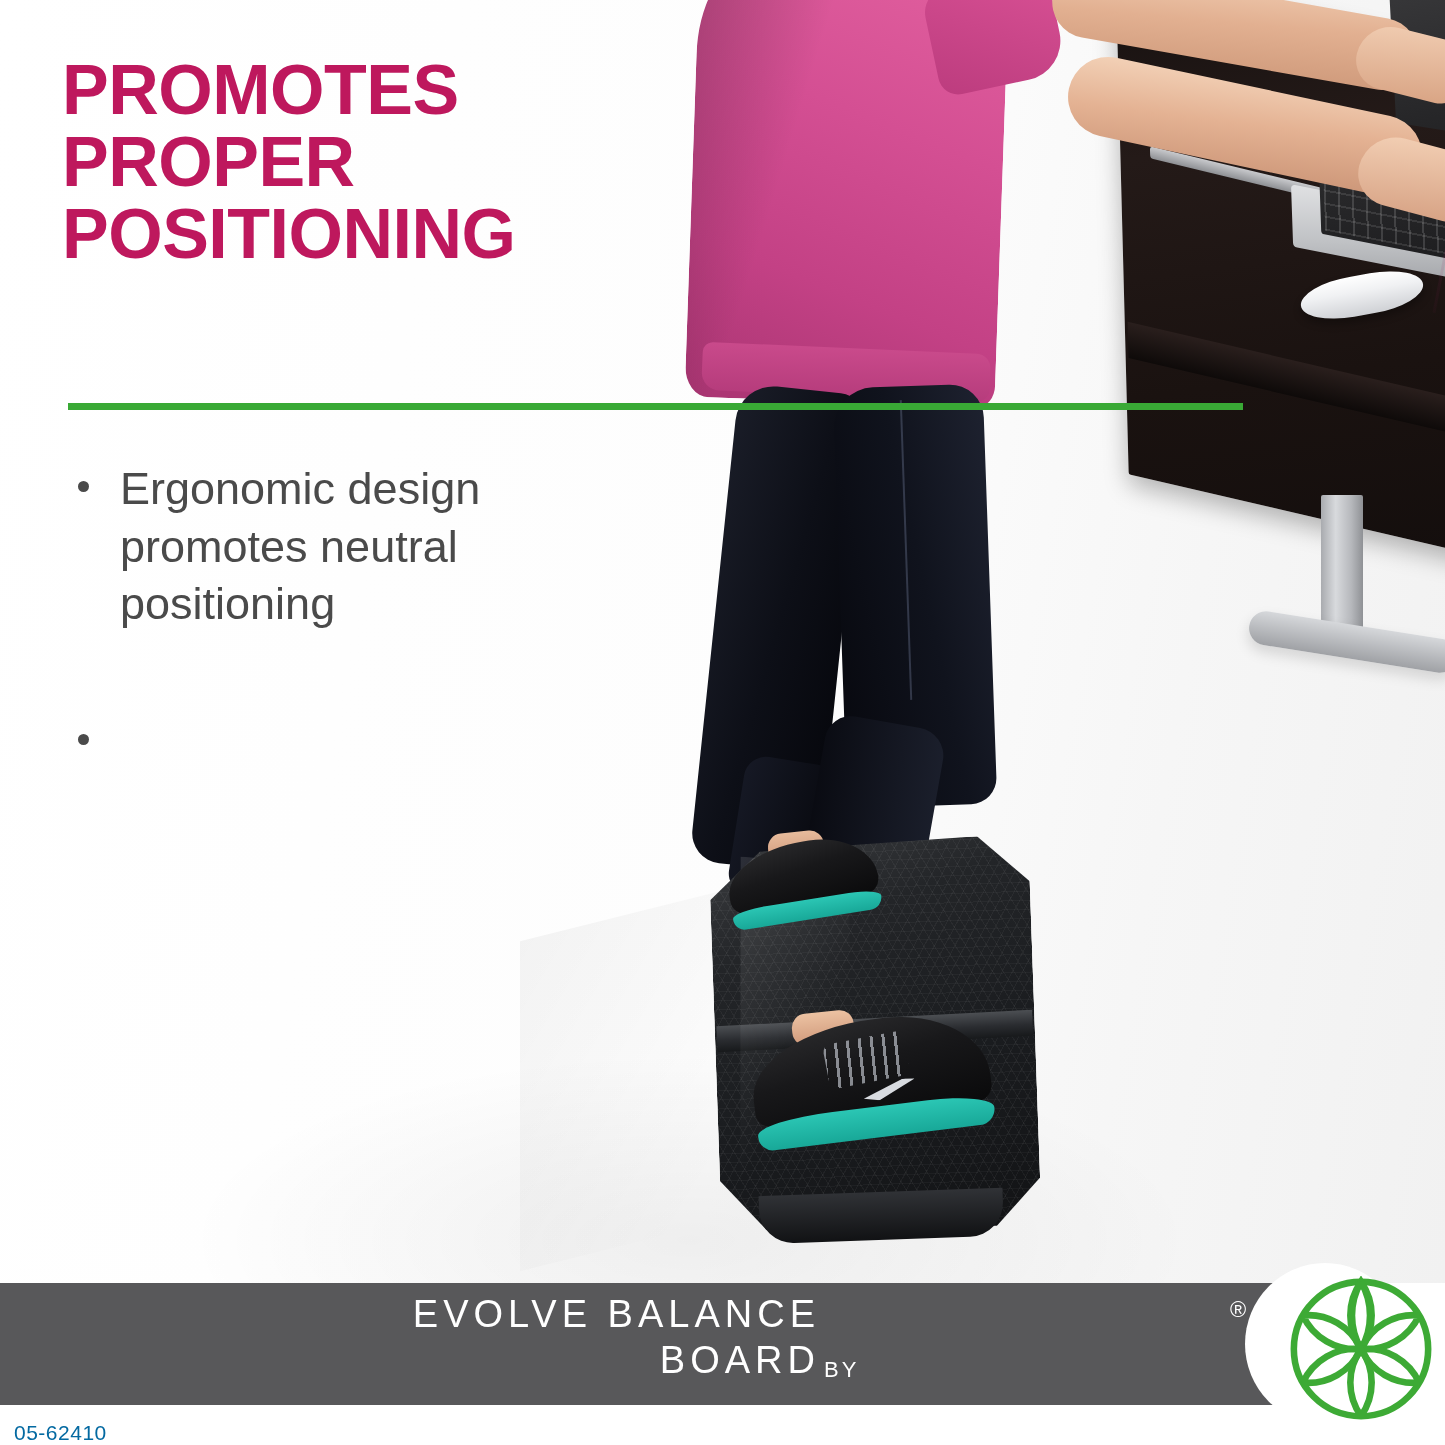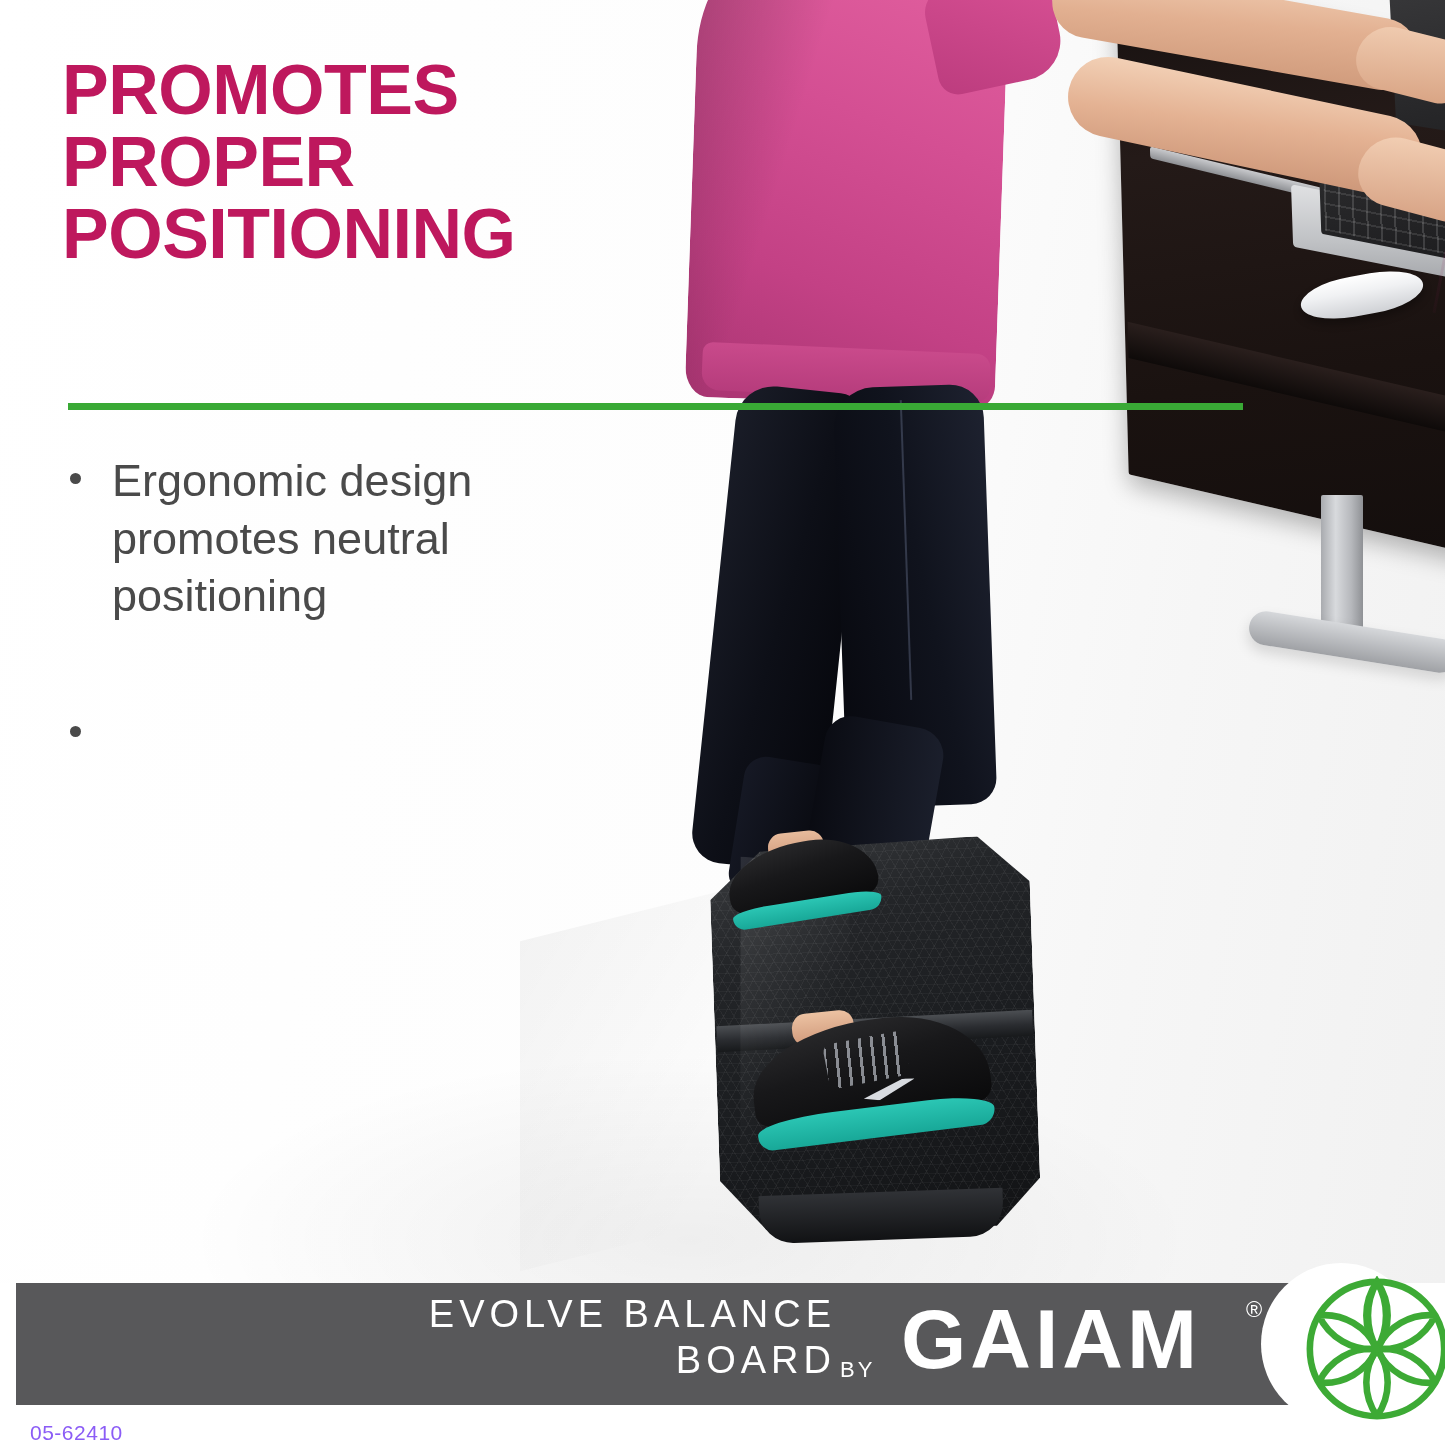--- a/index.html
+++ b/index.html
@@ -371,21 +371,21 @@
     white-space: pre-line;
   }
 
   
   .bullets {
     position: absolute;
     left: 54px;
     top: 452px;
     width: 560px;
     list-style: none;
-    margin: 0;
+    margin: 8px;
     padding: 0;
   }
   .bullet {
     position: relative;
     padding-left: 58px;
     margin-bottom: 80px;
     color: #4a4a4a;
     font-family: "Liberation Sans", sans-serif;
     font-size: 45px;
     line-height: 1.28;
@@ -398,21 +398,21 @@
     top: 21px;
     width: 11px;
     height: 11px;
     background: #4a4a4a;
     border-radius: 50%;
   }
 
   
   .footer {
     position: absolute;
-    left: 16px;
+    left: 0;
     top: 1283px;
     width: 1320px;
     height: 162px;
     border-radius: 11px;
   }
   .footer-bar-inner {
     position: absolute;
     left: 0; top: 0;
     width: 1280px; height: 122px;
     background: #58585a;
@@ -474,21 +474,21 @@
     left: 1288px;
     top: -7px;
     width: 146px;
     height: 146px;
   }
 
   .sku {
     position: absolute;
     left: 14px;
     top: 138px;
-    color: #8b5cf6;
+    color: #0369a1;
     font-family: "Liberation Sans", sans-serif;
     font-size: 21px;
     letter-spacing: 0.5px;
   }
 </style>
 </head>
 <body>
 
 <div id="canvas">
 
@@ -565,21 +565,20 @@
 
   <div class="footer">
     <div class="footer-bar-inner"></div>
     <div class="footer-bar-curve"></div>
 
     <div class="product-name">EVOLVE BALANCE
 BOARD</div>
 
     <div class="by-word">BY</div>
 
-    <div class="brand-word">GAIAM</div>
 
     <div class="brand-reg">®</div>
 
     <svg class="gaiam-logo" viewBox="0 0 200 200">
       <g fill="none" stroke="#3daa35" stroke-width="9">
         <circle cx="100" cy="100" r="92"></circle>
 
         <g>
           <path d="M100 8 A92 92 0 0 1 100 100 A92 92 0 0 1 100 8 Z" transform="rotate(0 100 100)"></path>
         </g>

